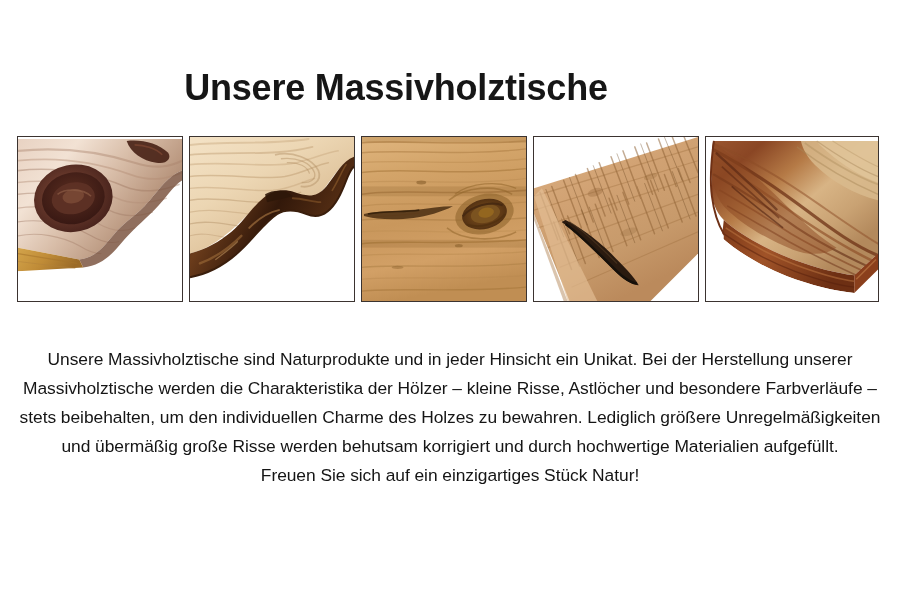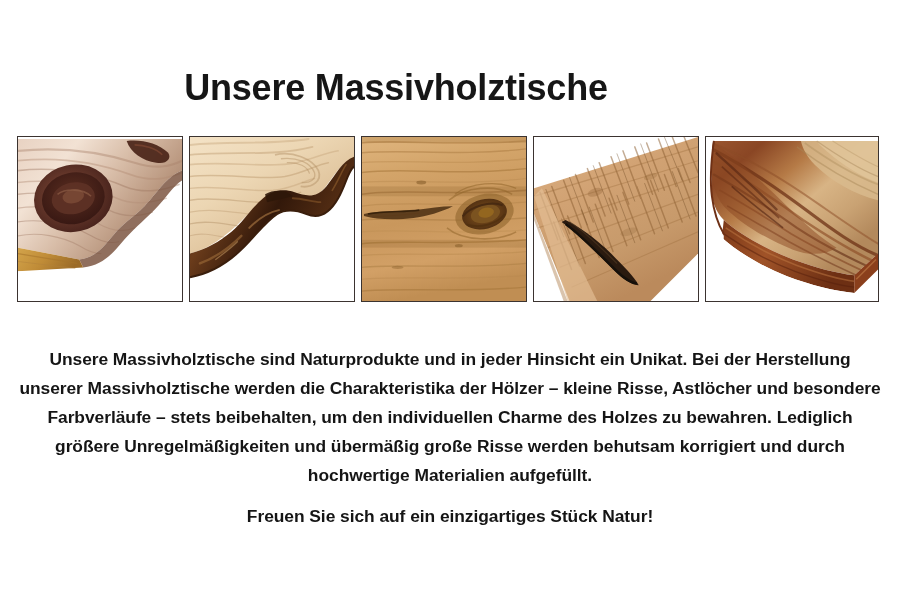--- a/index.html
+++ b/index.html
@@ -70,27 +70,27 @@
   }
 
   
   .bodycopy {
     position: absolute;
     left: 18px;
     top: 345px;
     width: 864px;
     text-align: center;
     font-size: 17.4px;
-    font-weight: bold;
+    font-weight: normal;
     line-height: 28.9px;
     color: #151515;
     letter-spacing: -0.05px;
   }
   .bodycopy .para { margin: 0; }
-  .bodycopy .closing { margin: 12px; }
+  .bodycopy .closing { margin: 0; }
 </style>
 </head>
 <body>
 
 <div id="page">
 
   <div class="headline">Unsere Massivholztische</div>
 
   <div class="gallery">
 

